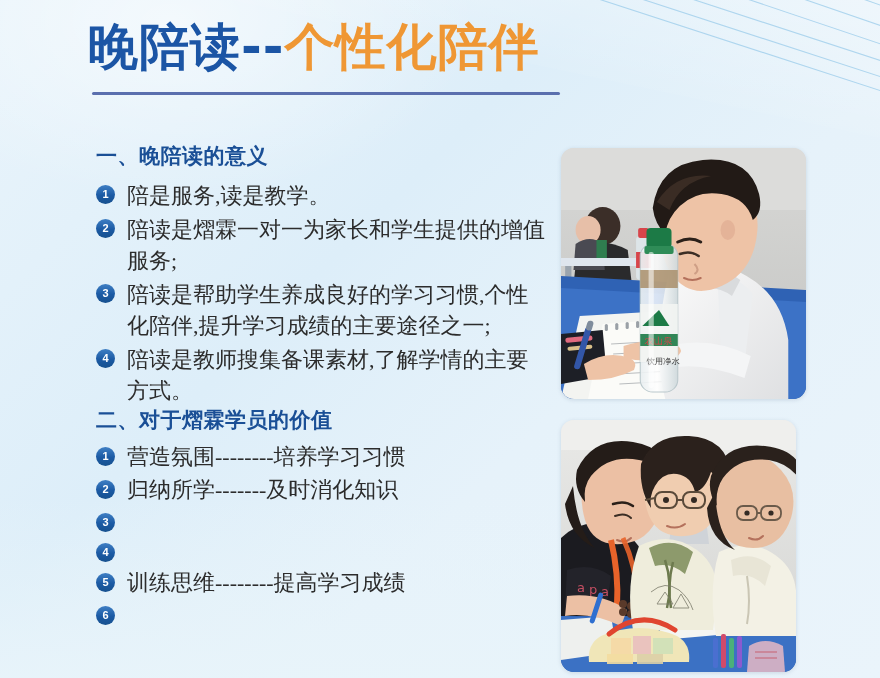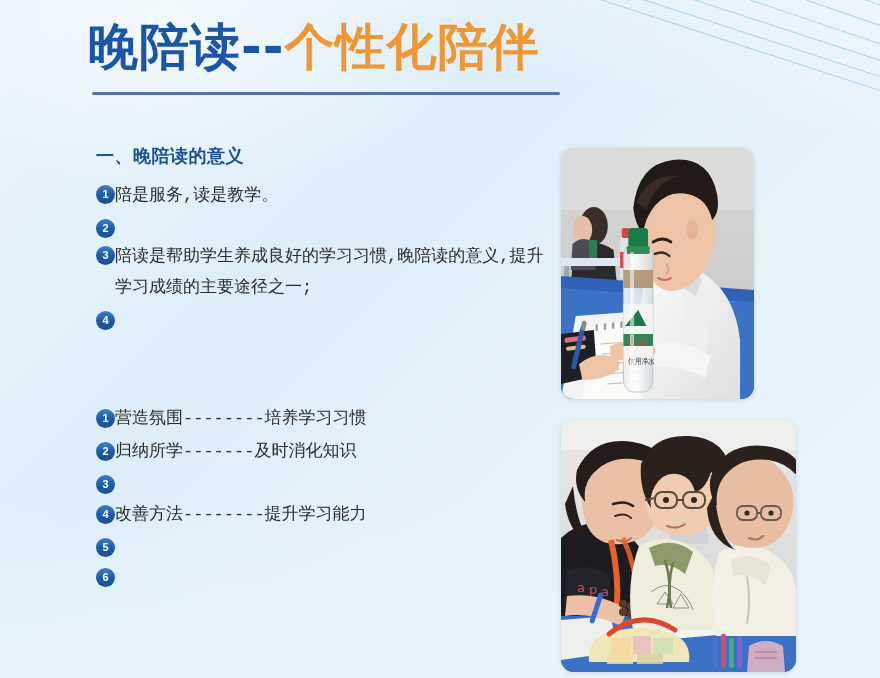--- a/index.html
+++ b/index.html
@@ -60,58 +60,59 @@
     background:#5a6fae;
     border-radius:2px;
   }
 
   
   .section{position:absolute;left:96px;width:450px;}
   #section-1{top:142px;}
   #section-2{top:406px;}
   .section-heading{
     color:#1a4f96;
-    font-size:18px;line-height:28px;font-weight:bold;
+    font-size:21px;line-height:28px;font-weight:bold;
     letter-spacing:.5px;
     margin:0 0 10px 0;
     font-family:"DejaVu Sans","Liberation Sans",sans-serif;
   }
   .list{list-style:none;margin:0;padding:0;}
   .list-item{
     display:flex;align-items:flex-start;
     margin-bottom:6px;
   }
   .badge{
     flex:0 0 auto;
     width:19px;height:19px;border-radius:50%;
     background:linear-gradient(180deg,#3f7fc4 0%,#1b5aa4 55%,#17518f 100%);
     color:#ffffff;
     font-size:11px;line-height:19px;
     text-align:center;font-weight:bold;
     margin-top:5px;
     font-family:"Liberation Sans",sans-serif;
   }
   .item-text{
+    margin-left:12px;
     color:#2c2c2c;
-    font-size:17px;line-height:31px;
-    font-family:Liberation Mono, monospace;
+    font-size:22px;line-height:31px;
+    font-family:Liberation Serif, serif;
   }
   #section-1 .list-item{margin-bottom:3px;}
   #section-2 .list-item{margin-bottom:8px;}
   #section-2 .item-text{line-height:25px;text-align:right;}
   #section-2 .badge{margin-top:3px;}
 
   
   .photo{
     position:absolute;
     border-radius:13px;
     overflow:hidden;
     box-shadow:0 1px 4px rgba(60,90,120,.18);
   }
-  #photo-study{left:561px;top:148px;width:193px;height:251px;}
+  #photo-study{left:561px;top:148px;width:245px;height:251px;}
   #photo-tutoring{left:561px;top:420px;width:235px;height:252px;}
   .photo svg{display:block;width:100%;height:100%;}
 </style>
 </head>
 <body>
 
 <div class="page">
 
   <div class="bg-soft-blob"></div>
   <div class="bg-diagonal-band"></div>
@@ -140,50 +141,53 @@
 
   <div class="section" id="section-1">
     <h2 class="section-heading">一、晚陪读的意义</h2>
     <ul class="list">
       <li class="list-item">
         <span class="badge">1</span>
         <span class="item-text">陪是服务,读是教学。</span>
       </li>
       <li class="list-item">
         <span class="badge">2</span>
+        <span class="item-text">陪读是熠霖一对一为家长和学生提供的增值服务;</span>
       </li>
       <li class="list-item">
         <span class="badge">3</span>
-        <span class="item-text">陪读是帮助学生养成良好的学习习惯,晚陪读的意义,提升学习成绩的主要途径之一;</span>
+        <span class="item-text">陪读是帮助学生养成良好的学习习惯,个性化陪伴,提升学习成绩的主要途径之一;</span>
       </li>
       <li class="list-item">
         <span class="badge">4</span>
+        <span class="item-text">陪读是教师搜集备课素材,了解学情的主要方式。</span>
       </li>
     </ul>
   </div>
 
   <div class="section" id="section-2">
+    <h2 class="section-heading">二、对于熠霖学员的价值</h2>
     <ul class="list">
       <li class="list-item">
         <span class="badge">1</span>
         <span class="item-text">营造氛围--------培养学习习惯</span>
       </li>
       <li class="list-item">
         <span class="badge">2</span>
         <span class="item-text">归纳所学-------及时消化知识</span>
       </li>
       <li class="list-item">
         <span class="badge">3</span>
       </li>
       <li class="list-item">
         <span class="badge">4</span>
-        <span class="item-text">改善方法--------提升学习能力</span>
       </li>
       <li class="list-item">
         <span class="badge">5</span>
+        <span class="item-text">训练思维--------提高学习成绩</span>
       </li>
       <li class="list-item">
         <span class="badge">6</span>
       </li>
     </ul>
   </div>
 
   <div class="photo" id="photo-study">
     <svg viewBox="0 0 235 251" preserveAspectRatio="none">
       <defs>

